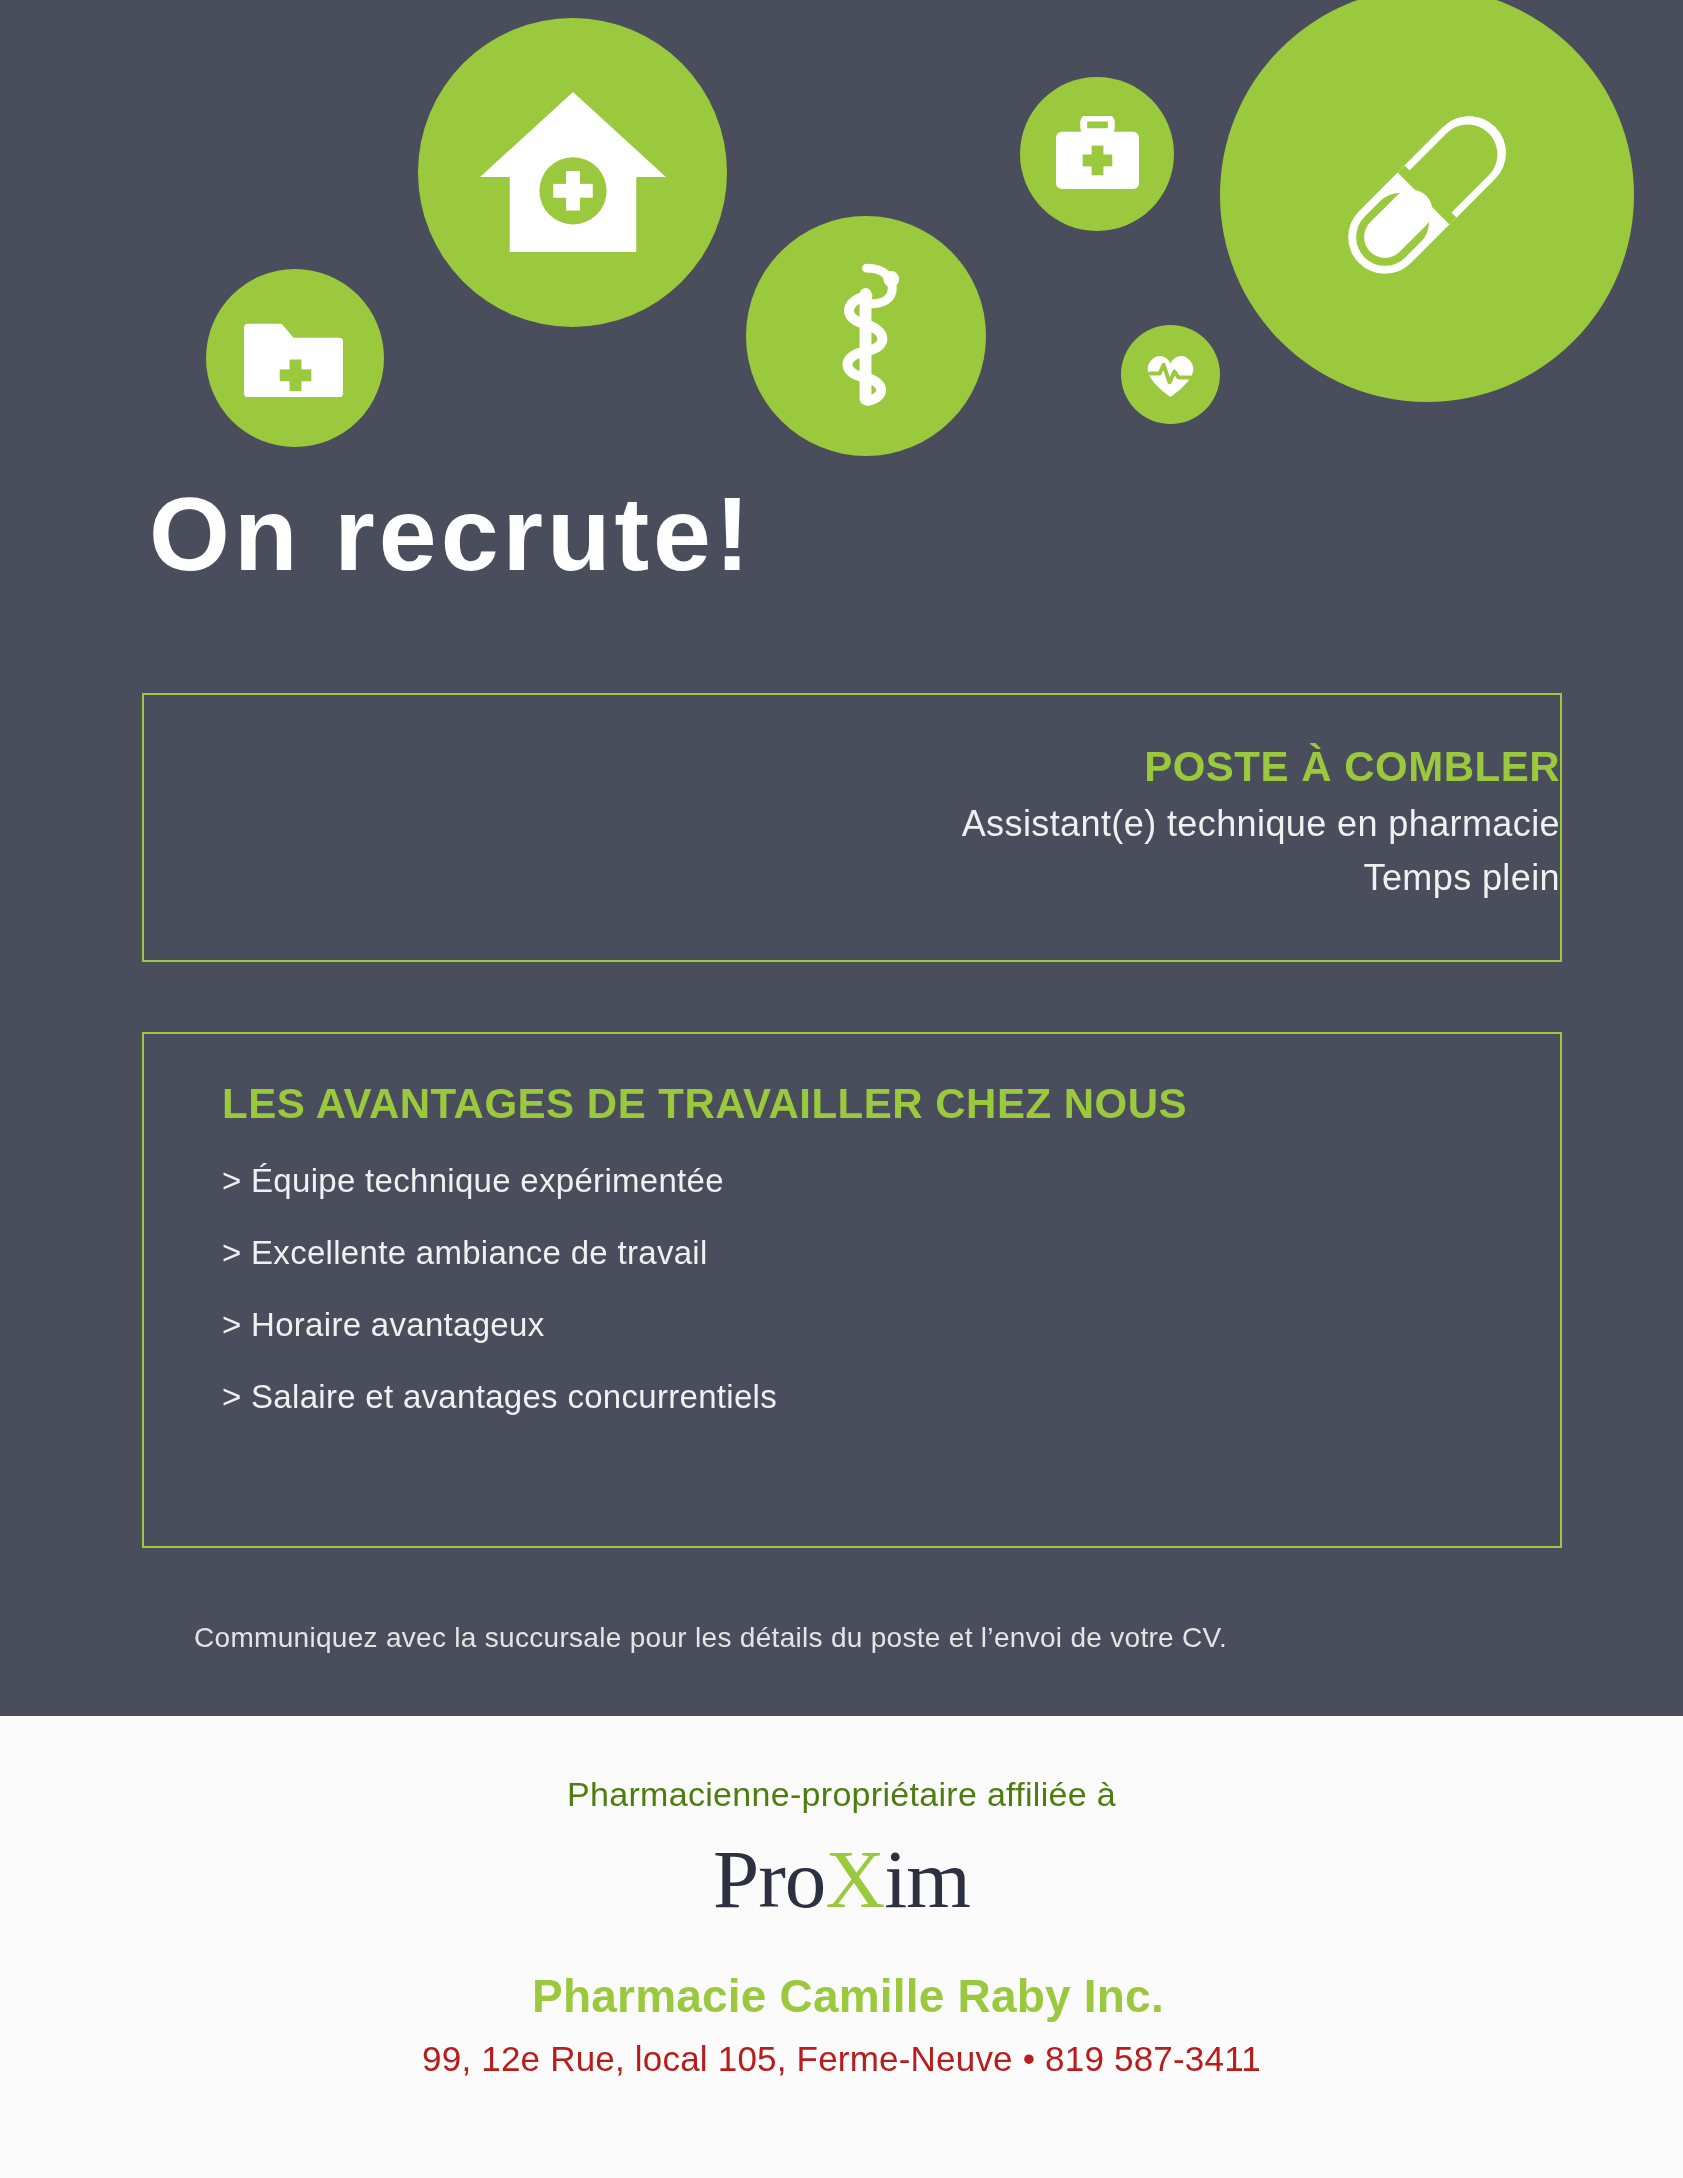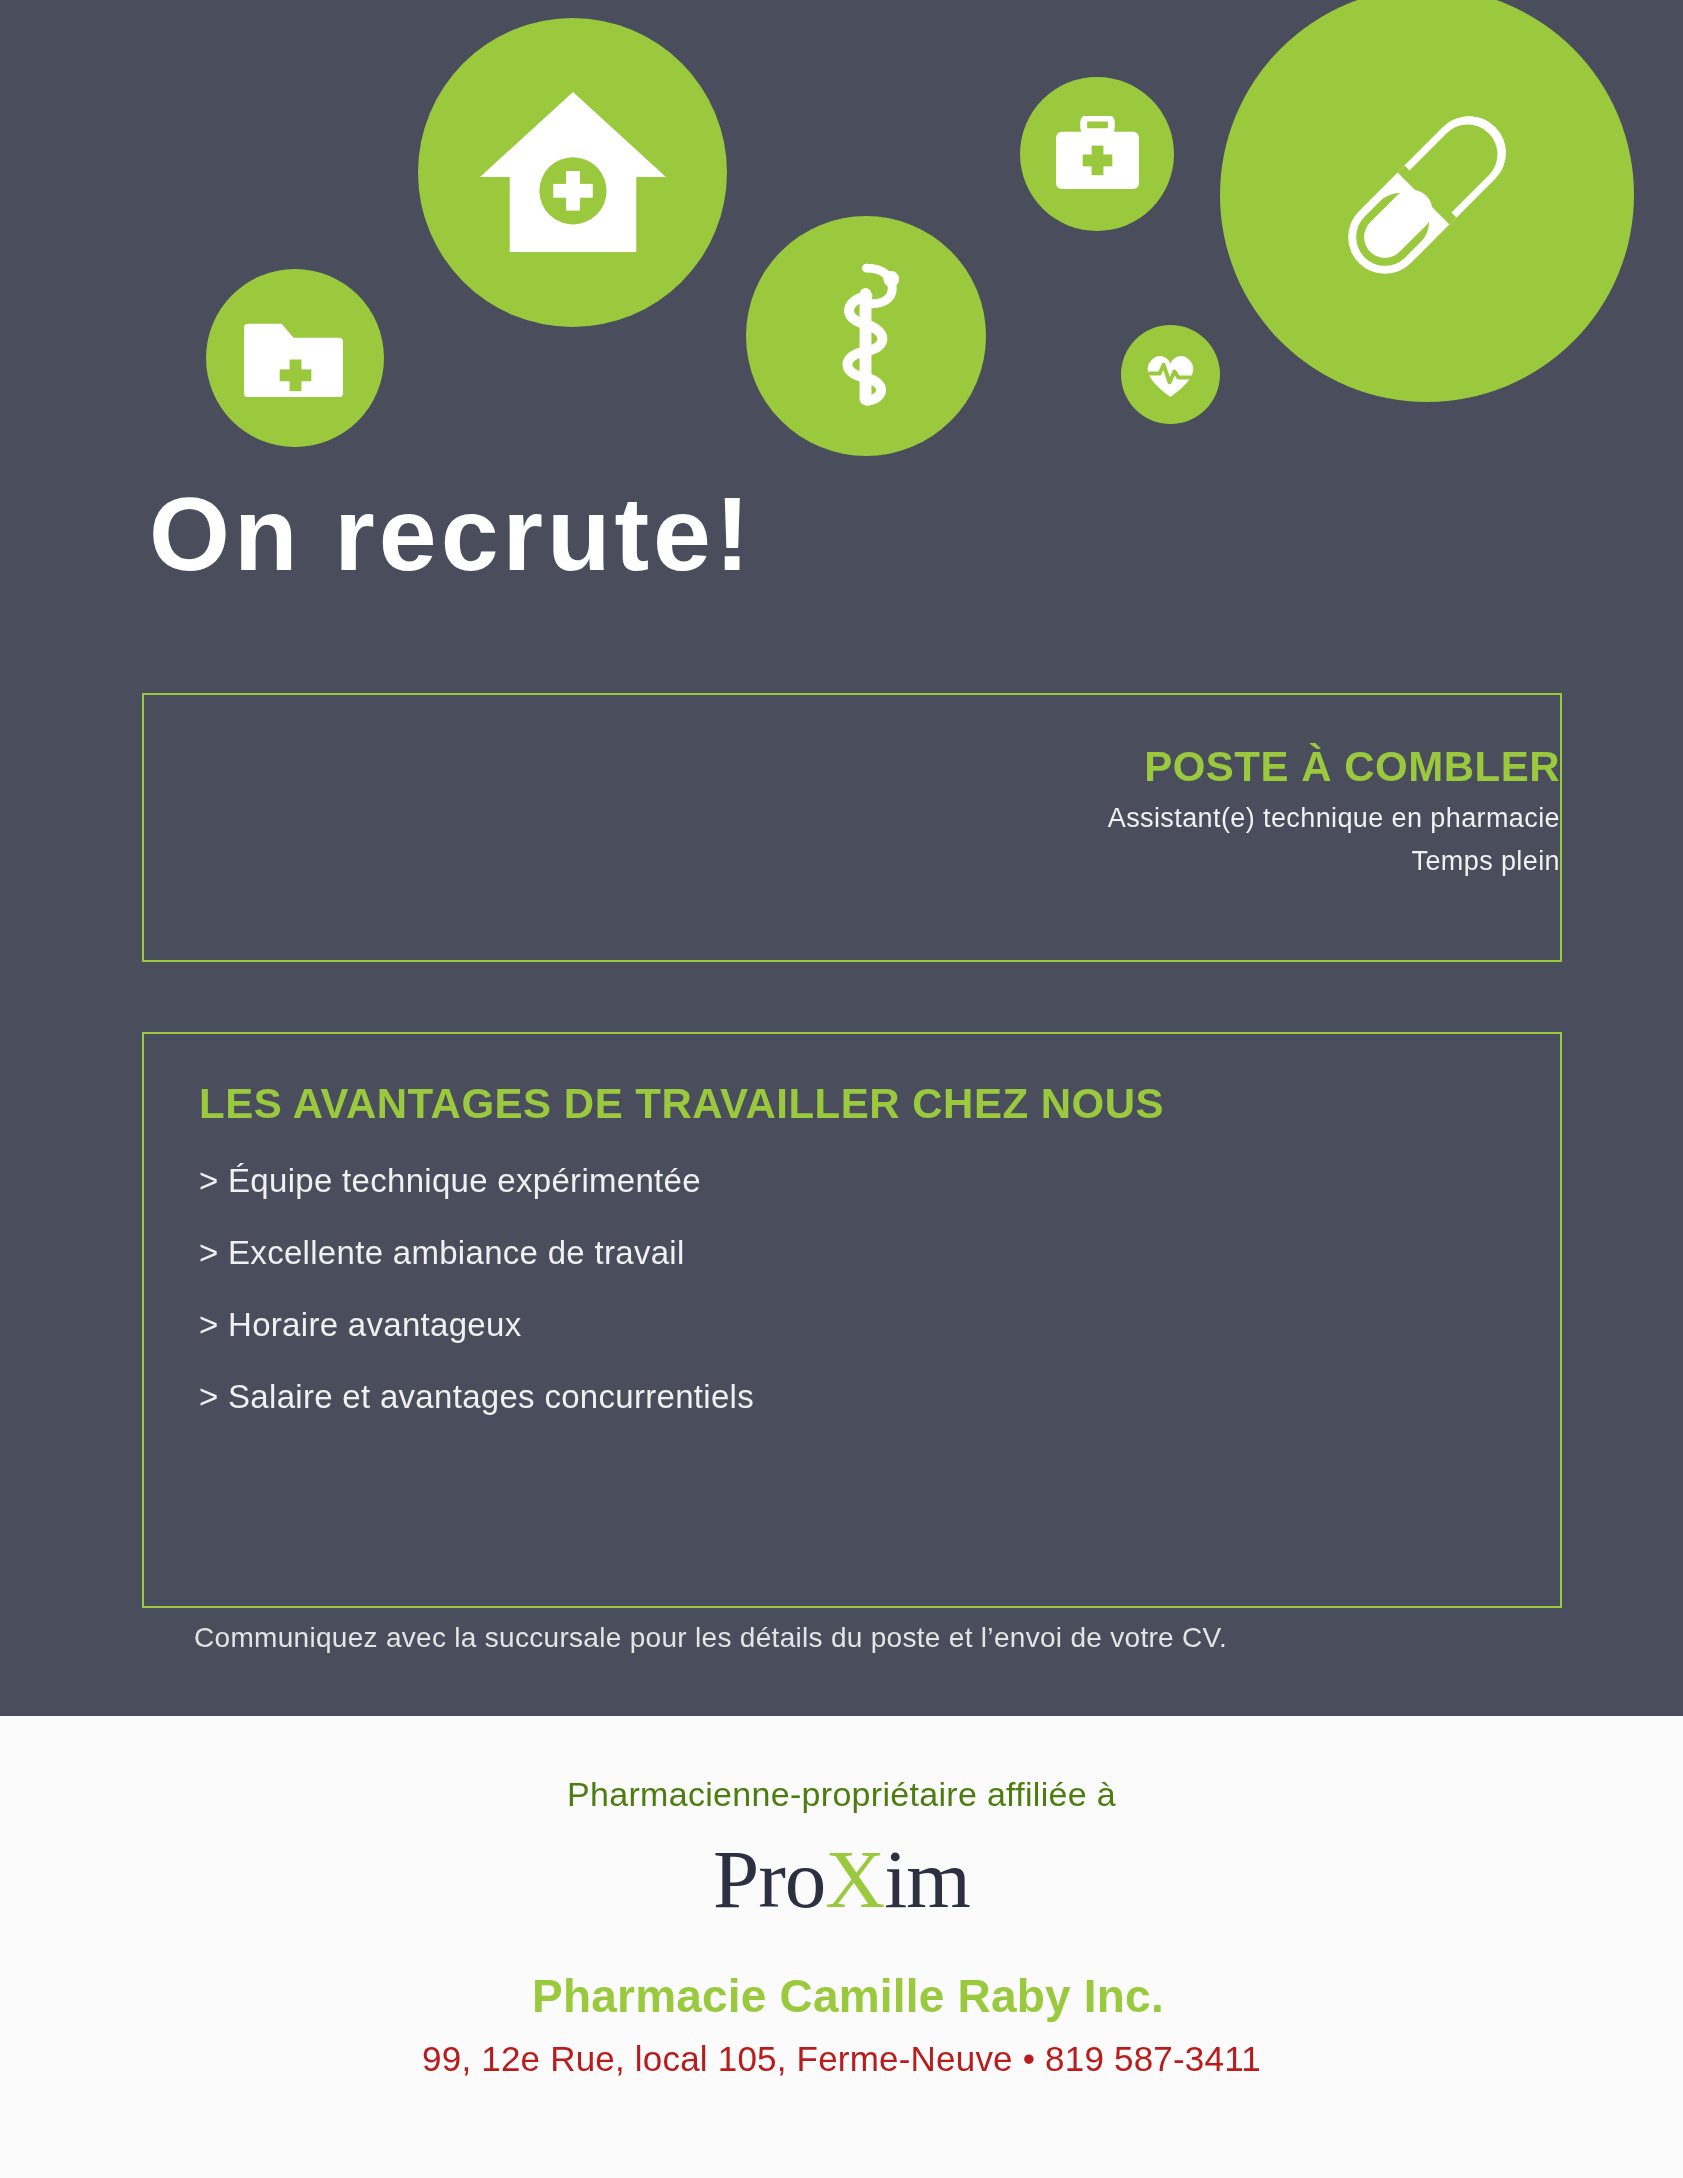--- a/index.html
+++ b/index.html
@@ -73,35 +73,36 @@
     left: 142px;
     top: 693px;
     width: 1420px;
     height: 269px;
     text-align: right;
   }
   .box-avantages {
     left: 142px;
     top: 1032px;
     width: 1420px;
-    height: 576px;
+    height: 516px;
+    padding-left: 23px;
   }
 
   .box-title {
     color: #9ac93e;
     font-size: 42px;
     font-weight: bold;
     letter-spacing: 0.5px;
     margin: 48px 0 0 55px;
   }
   .box-avantages .box-title { margin-top: 46px; }
 
   .box-line {
     color: #f0f0f0;
-    font-size: 27px;
+    font-size: 36px;
     font-weight: 300;
     letter-spacing: 0.4px;
     margin: 12px 0 0 55px;
   }
   .box-poste .box-line:first-of-type { margin-top: 24px; }
 
   .bullet {
     color: #f0f0f0;
     font-size: 33px;
     font-weight: 300;

